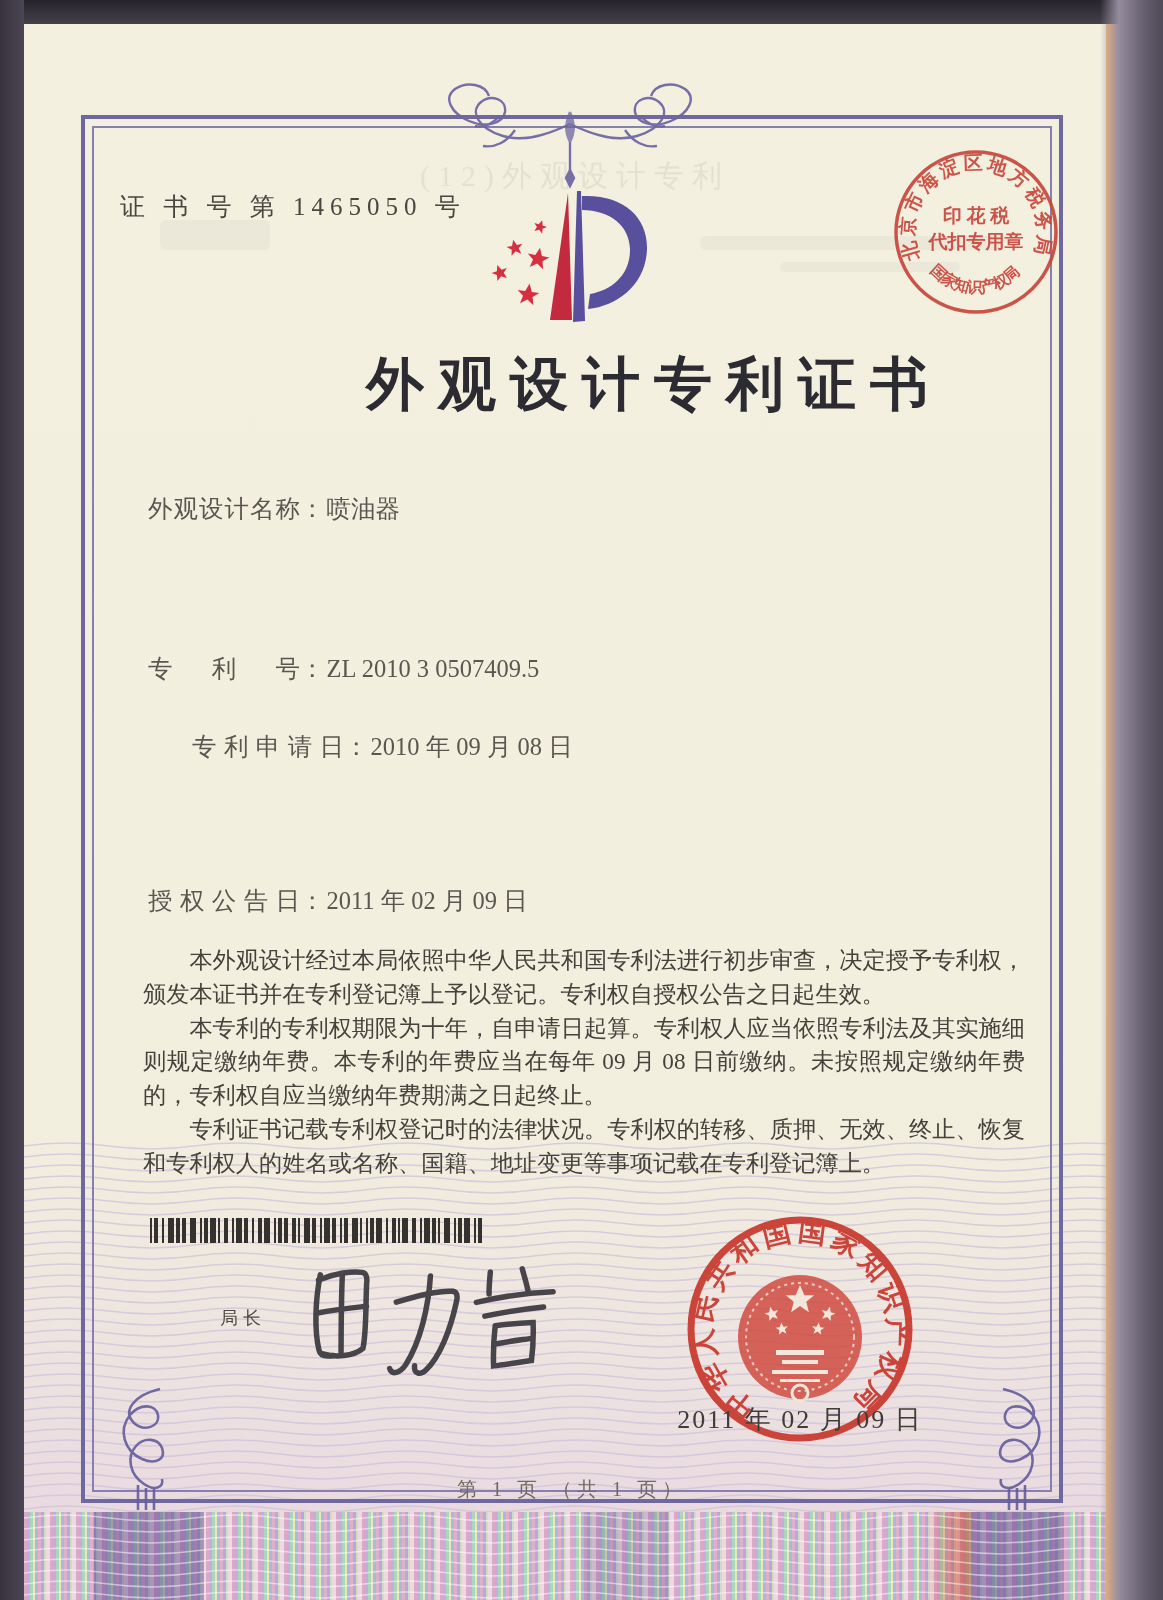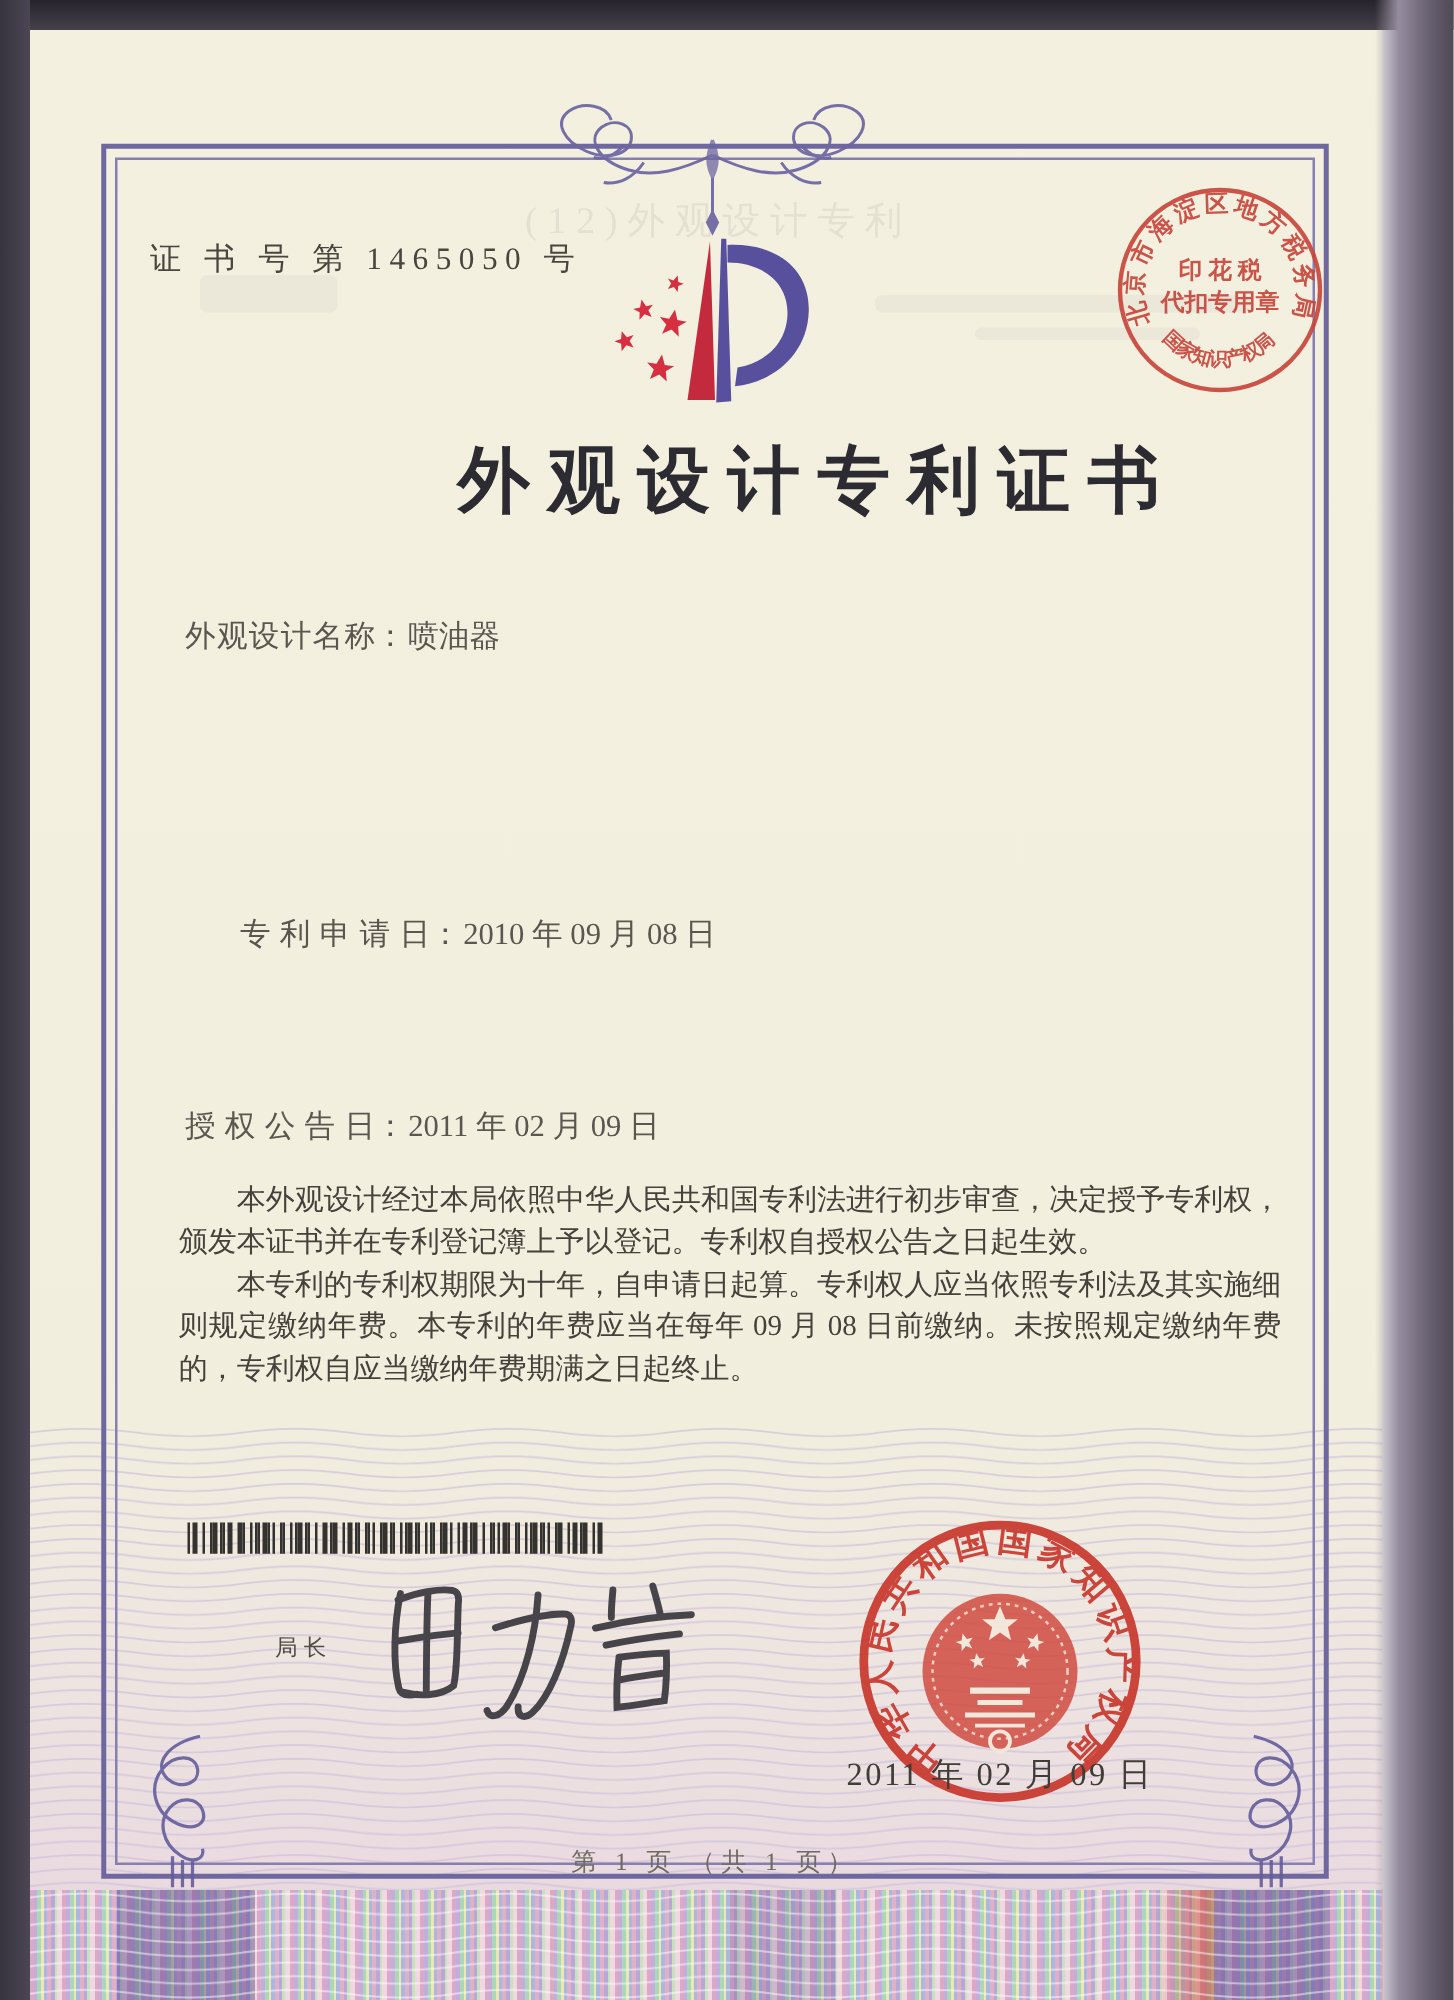--- a/index.html
+++ b/index.html
@@ -1,16 +1,16 @@
 <!DOCTYPE html>
 <html><head>
 <meta charset="utf-8">
 <style>
   html,body{margin:0;padding:0;}
-  .page{position:relative;width:1163px;height:1600px;background:#e5e5e5;overflow:hidden;
+  .page{position:relative;width:1163px;height:1600px;background:#fdba74;overflow:hidden;
         font-family:"Liberation Serif","DejaVu Serif",serif;}
   .abs{position:absolute;}
   
   .paper{left:24px;top:24px;width:1082px;height:1576px;
          background:linear-gradient(180deg,#f3f0e0 0%,#f2efdf 60%,#f0ecdc 100%);}
   
   .edge-top{left:0;top:0;width:1163px;height:24px;background:linear-gradient(180deg,#26232b,#45414b);z-index:40;}
   .edge-left{left:0;top:0;width:24px;height:1600px;background:linear-gradient(90deg,#37333e,#4c4654);z-index:40;}
   .edge-right{left:1100px;top:0;width:63px;height:1600px;
               background:linear-gradient(90deg,rgba(120,112,128,0) 0%,#958d9f 30%,#665f6f 70%,#4e4857 100%);z-index:40;}
@@ -149,30 +149,34 @@
     <text font-size="15.5" font-weight="700" fill="#c8463c">
       <textPath href="#tx-bot" textLength="102">国家知识产权局</textPath>
     </text>
   </svg>
 
   <div class="abs title">外观设计专利证书</div>
 
   <div class="abs field" style="top:492px;">
     <span class="lab">外观设计名称</span><span class="col">：</span><span>喷油器</span>
   </div>
+  <div class="abs field" style="top:652px;">
+    <span class="lab">专 利 号</span><span class="col">：</span><span>ZL 2010 3 0507409.5</span>
+  </div>
   <div class="abs field" style="top:730px;margin-left:44px;">
     <span class="lab">专利申请日</span><span class="col">：</span><span>2010 年 09 月 08 日</span>
   </div>
   <div class="abs field" style="top:884px;">
     <span class="lab">授权公告日</span><span class="col">：</span><span>2011 年 02 月 09 日</span>
   </div>
 
   <div class="abs body-text">
     <p>本外观设计经过本局依照中华人民共和国专利法进行初步审查，决定授予专利权，颁发本证书并在专利登记簿上予以登记。专利权自授权公告之日起生效。</p>
     <p>本专利的专利权期限为十年，自申请日起算。专利权人应当依照专利法及其实施细则规定缴纳年费。本专利的年费应当在每年 09 月 08 日前缴纳。未按照规定缴纳年费的，专利权自应当缴纳年费期满之日起终止。</p>
+    <p>专利证书记载专利权登记时的法律状况。专利权的转移、质押、无效、终止、恢复和专利权人的姓名或名称、国籍、地址变更等事项记载在专利登记簿上。</p>
   </div>
 
   <div class="abs barcode">
       <span class="bar b1"></span>
       <span class="bar b0"></span>
       <span class="bar b1"></span>
       <span class="bar b1"></span>
       <span class="bar b0"></span>
       <span class="bar b0"></span>
       <span class="bar b1"></span>

